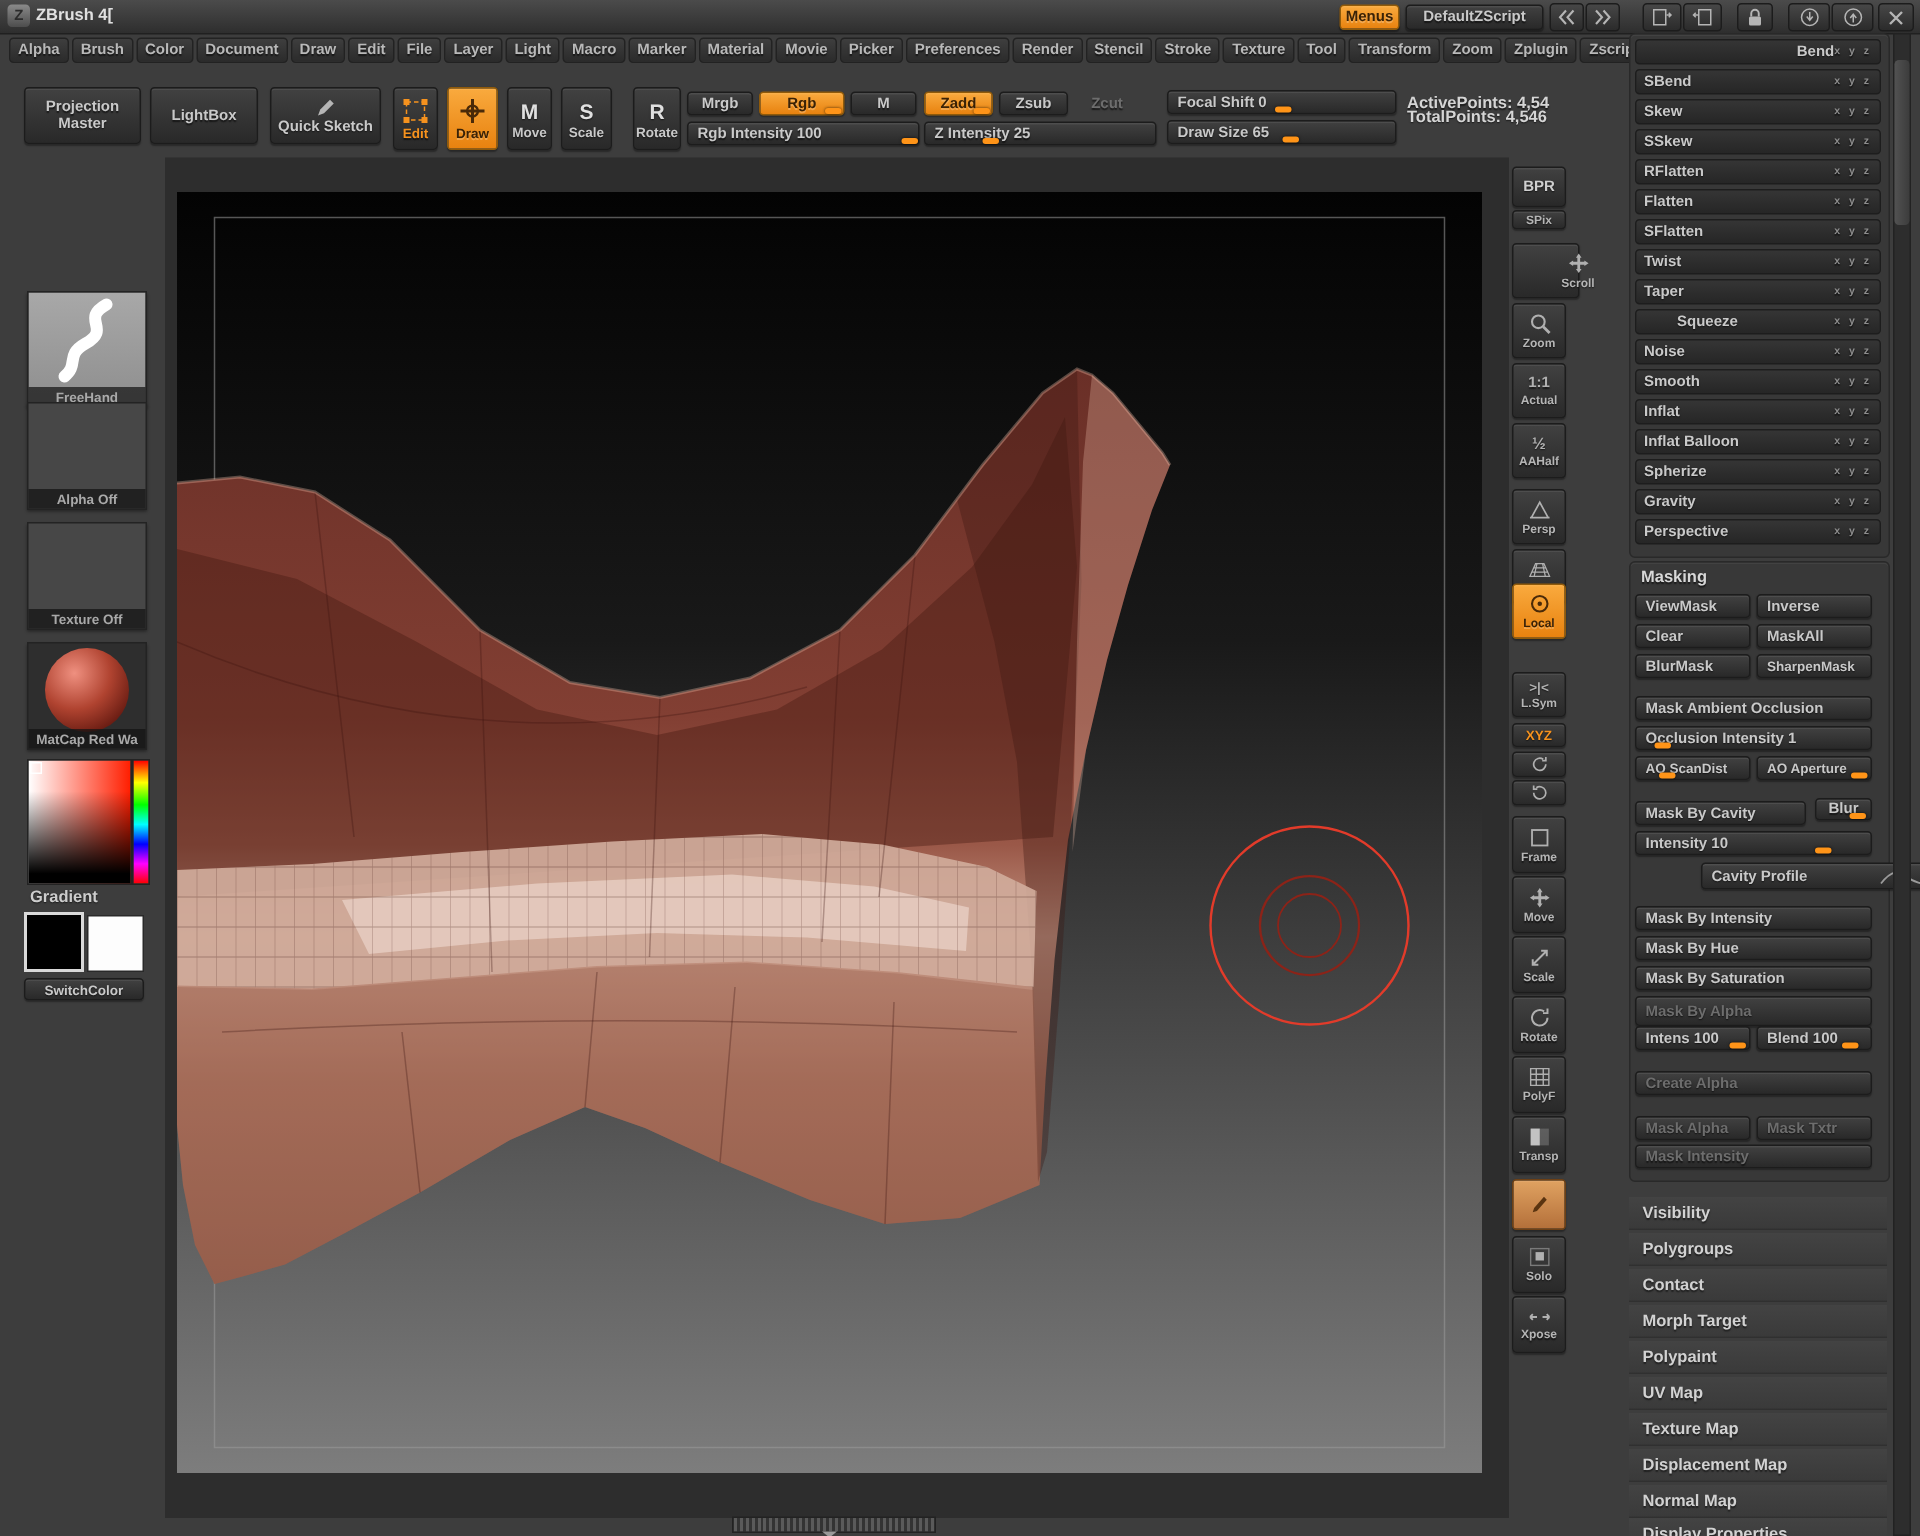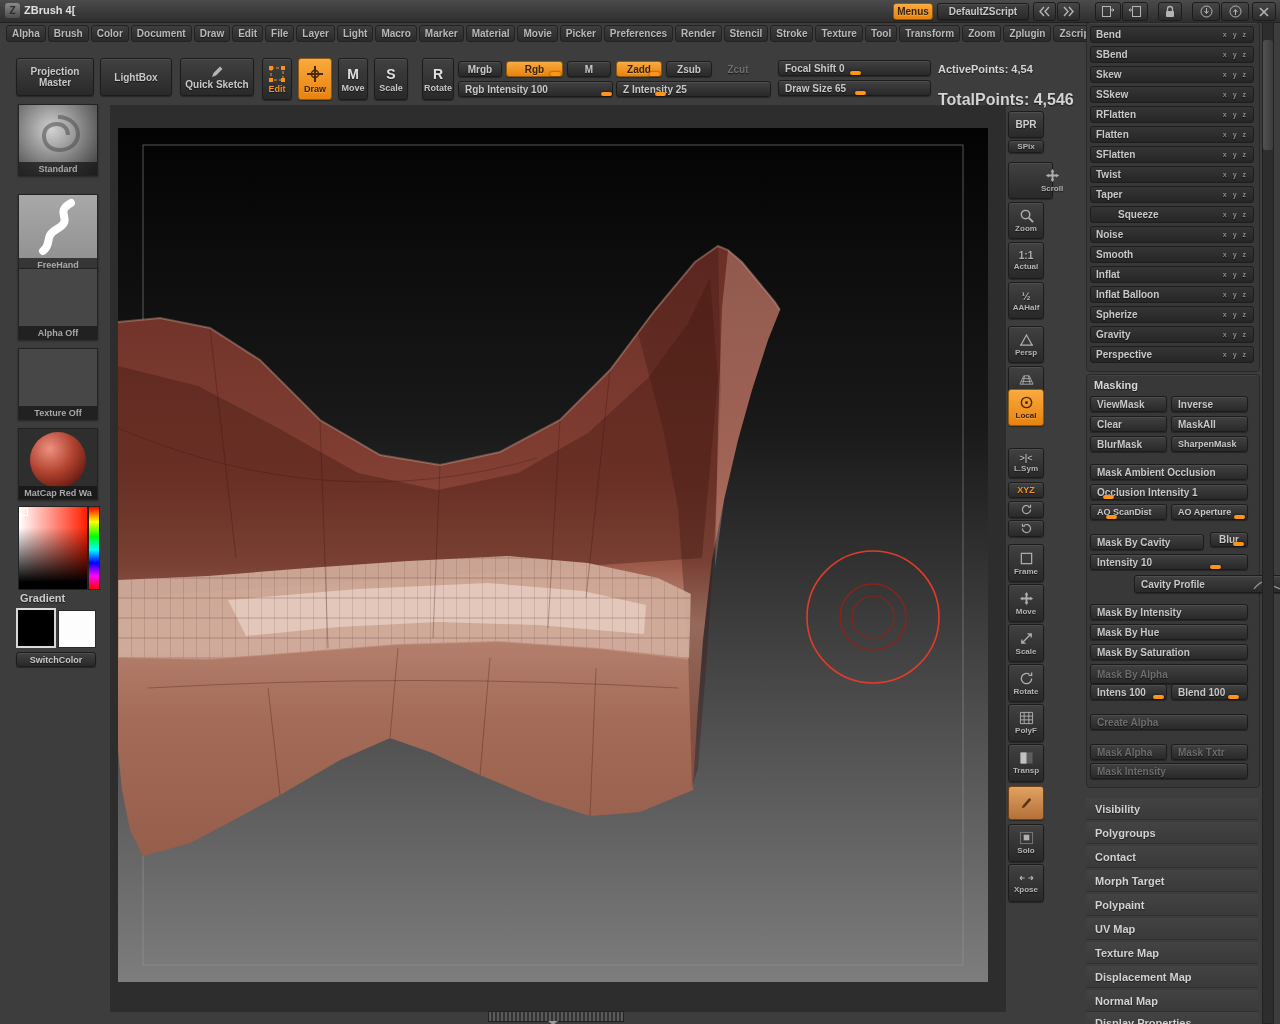--- a/index.html
+++ b/index.html
@@ -200,28 +200,22 @@
   <div class="btn left" style="left:778px;top:60px;width:153px;height:16px;">
       <span>Focal Shift 0</span>
       <i class="marker" style="left:47%;"></i>
     </div>
   <div class="btn left" style="left:778px;top:80px;width:153px;height:16px;">
       <span>Draw Size 65</span>
       <i class="marker" style="left:50%;"></i>
     </div>
 
   <div class="txt" style="left:938px;top:63px;font-size:11px;">ActivePoints: 4,54</div>
-  <div class="txt" style="left:938px;top:91px;font-size:16px;">TotalPoints: 4,546</div>
-
-  <div class="tile" style="top:104px;height:72px;background:radial-gradient(circle at 42% 35%, #d2d2d2, #7a7a7a 55%, #3c3c3c 95%);">
-    <svg width="78" height="58" viewBox="0 0 78 58">
-        <path d="M39 12c12 0 20 8 20 17s-8 16-18 16-16-6-16-14 6-12 13-12 11 5 11 11" fill="none" stroke="#4a4a4a" stroke-width="4" opacity=".55"></path>
-      </svg>
-    <div class="cap">Standard</div>
-  </div>
+  <div class="txt" style="left:938px;top:72px;font-size:11px;">TotalPoints: 4,546</div>
+
   <div class="tile" style="top:184px;height:78px;background:linear-gradient(#a8a8a8,#8e8e8e);margin-top:10px;">
     <svg width="78" height="64" viewBox="0 0 78 64">
         <path d="M52 8C34 18 56 24 38 34 24 42 34 48 24 56" fill="none" stroke="#ffffff" stroke-width="8" stroke-linecap="round"></path>
       </svg>
     <div class="cap">FreeHand</div>
   </div>
   <div class="tile" style="top:268px;height:72px;background:#474747;">
     <div class="cap">Alpha Off</div>
   </div>
   <div class="tile" style="top:348px;height:72px;background:#474747;">
@@ -403,21 +397,21 @@
     <span>Solo</span>
   </div>
   <div class="btn shelf-btn" style="top:864px;height:38px;">
     <svg width="15" height="12" viewBox="0 0 16 13">
         <path d="M6 6.5H1m0 0l2-2M1 6.5l2 2M10 6.5h5m0 0l-2-2m2 2l-2 2" stroke="#b0b0b0" fill="none" stroke-width="1.3"></path>
       </svg>
     <span>Xpose</span>
   </div>
 
   <div class="panel" style="top:22px;height:348px;"></div>
-  <div class="def-row" style="top:26px;">
+  <div class="def-row" style="top:26px;justify-content:flex-end;">
       <span>Bend</span>
       <span class="axes">x y z</span>
     </div>
   <div class="def-row" style="top:46px;">
       <span>SBend</span>
       <span class="axes">x y z</span>
     </div>
   <div class="def-row" style="top:66px;">
       <span>Skew</span>
       <span class="axes">x y z</span>

